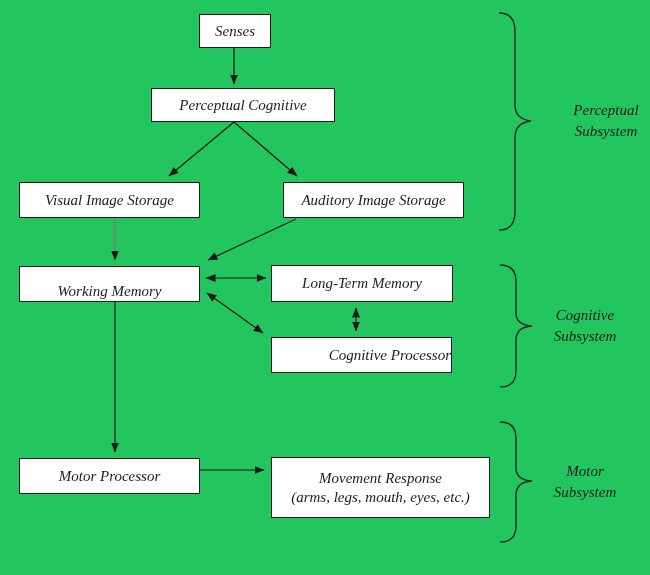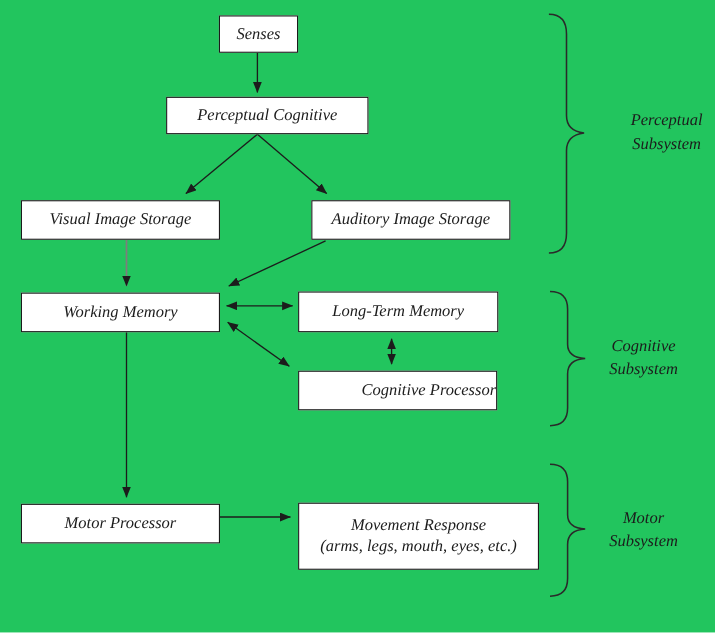--- a/index.html
+++ b/index.html
@@ -32,21 +32,21 @@
     align-items: center;
     justify-content: center;
     text-align: center;
     font-size: 15px;
     line-height: 19px;
   }
   .box-senses      { left: 199px; top: 14px;  width: 72px;  height: 34px; }
   .box-pp          { left: 151px; top: 88px;  width: 184px; height: 34px; }
   .box-vis         { left: 19px;  top: 182px; width: 181px; height: 36px; }
   .box-ais         { left: 283px; top: 182px; width: 181px; height: 36px; }
-  .box-wm          { left: 19px;  top: 266px; width: 181px; height: 36px; }
+  .box-wm          { left: 19px;  top: 266px; width: 181px; height: 36px; justify-content: flex-end; }
   .box-ltm         { left: 271px; top: 265px; width: 182px; height: 37px; }
   .box-cp          { left: 271px; top: 337px; width: 181px; height: 36px; align-items: flex-end; }
   .box-mp          { left: 19px;  top: 458px; width: 181px; height: 36px; }
   .box-mr          { left: 271px; top: 457px; width: 219px; height: 61px; }
   .subsystem-label {
     position: absolute;
     width: 92px;
     text-align: center;
     font-size: 15px;
     line-height: 21px;

